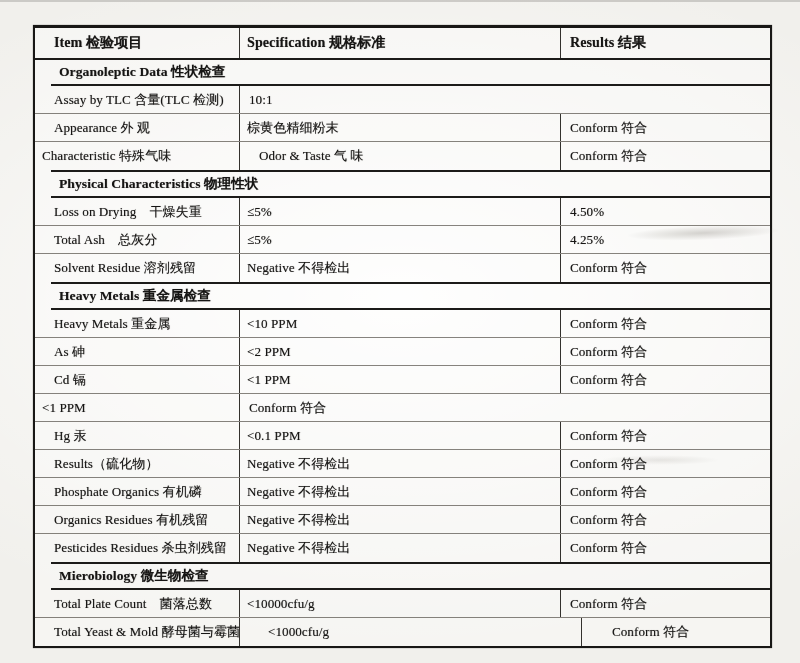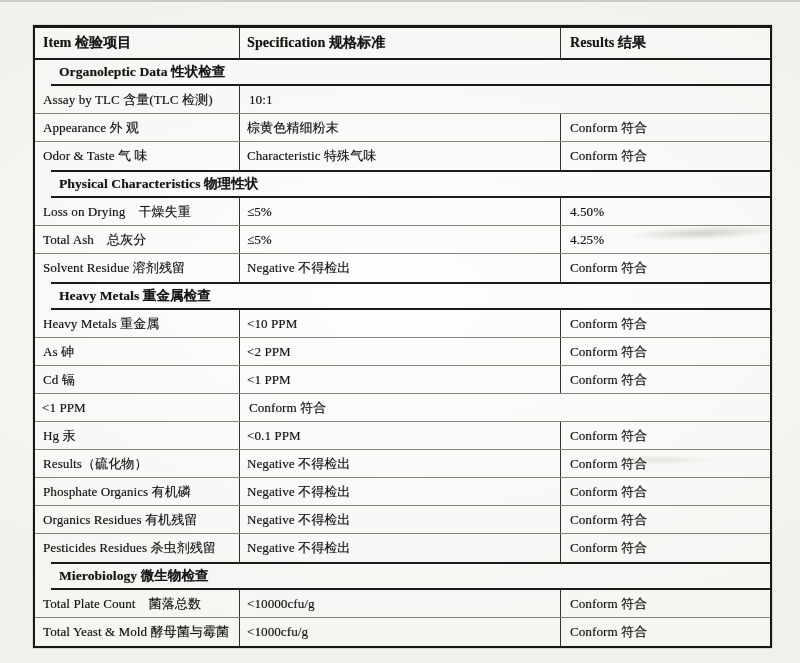--- a/index.html
+++ b/index.html
@@ -87,30 +87,31 @@
     height: 28px;
     font-size: 13px;
     border-bottom: 1px solid rgba(62,57,48,0.62);
     text-align: right;
   }
   .data-row.last-in-section {
     border-bottom: none;
   }
   .data-row.table-last {
     border-bottom: none;
+    gap: 21px;
   }
 
   .cell {
     display: flex;
     align-items: center;
     box-sizing: border-box;
     overflow: hidden;
     white-space: nowrap;
   }
-  .c0 { padding-left: 8px;  border-right: 1.5px solid #33312d; }
+  .c0 { padding-left: 19px;  border-right: 1.5px solid #33312d; }
   .c1 { padding-left: 7px;  border-right: 1.5px solid #33312d; }
   .c2 { padding-left: 9px; }
 
   
   .coa-table, .coa-table * {
     text-shadow: 0.3px 0.3px 0.7px rgba(25,22,18,0.45);
     letter-spacing: 0.1px;
   }
 </style>
 </head>
@@ -129,22 +130,22 @@
       <div class="trow data-row">
         <div class="cell c0">Assay by TLC 含量(TLC 检测)</div>
         <div class="cell c2">10:1</div>
       </div>
       <div class="trow data-row">
         <div class="cell c0">Appearance 外 观</div>
         <div class="cell c1">棕黄色精细粉末</div>
         <div class="cell c2">Conform 符合</div>
       </div>
       <div class="trow data-row last-in-section">
+        <div class="cell c1">Characteristic 特殊气味</div>
         <div class="cell c0">Odor &amp; Taste 气 味</div>
-        <div class="cell c1">Characteristic 特殊气味</div>
         <div class="cell c2">Conform 符合</div>
       </div>
       <div class="trow section-row">Physical Characteristics 物理性状</div>
       <div class="trow data-row">
         <div class="cell c0">Loss on Drying　干燥失重</div>
         <div class="cell c1">≤5%</div>
         <div class="cell c2">4.50%</div>
       </div>
       <div class="trow data-row">
         <div class="cell c0">Total Ash　总灰分</div>

